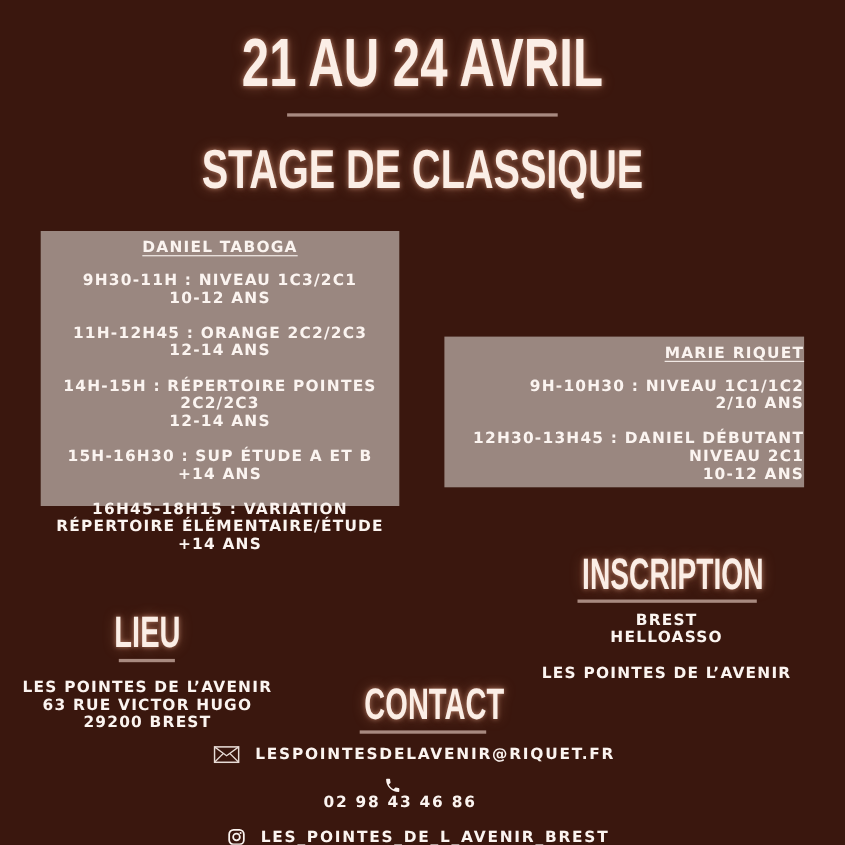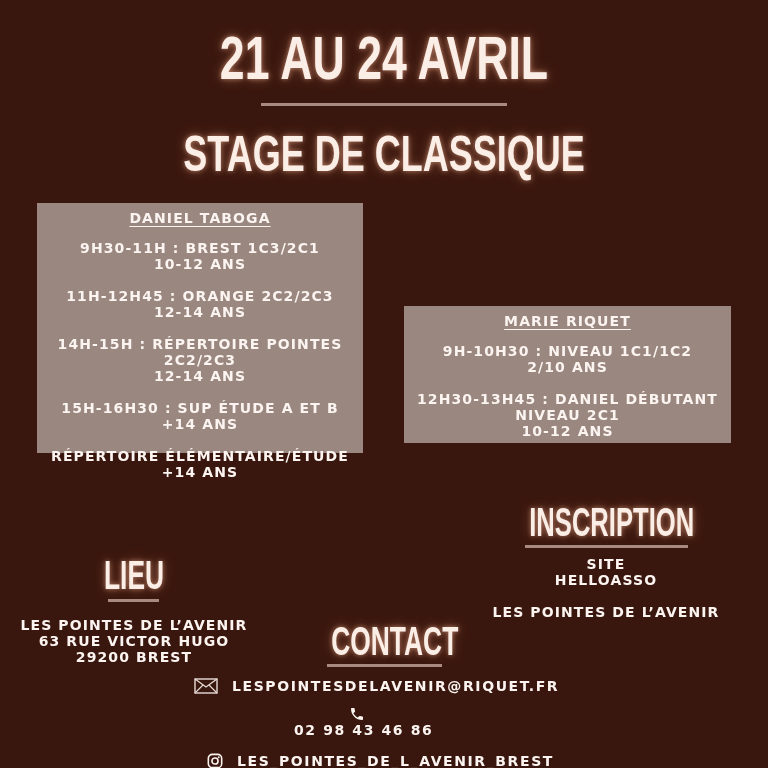--- a/index.html
+++ b/index.html
@@ -40,22 +40,22 @@
       position: absolute;
       background: #9a8780;
       text-align: center;
       font-weight: bold;
       font-size: 14px;
       line-height: 16px;
       letter-spacing: 1.1px;
       color: #fbf4f0;
       padding-top: 7px;
     }
-    #box-left { left: 37px; top: 203px; width: 326px; height: 250px; }
-    #box-right { left: 404px; top: 306px; width: 327px; height: 137px; }
+    #box-left { left: 37px; top: 210px; width: 326px; height: 250px; }
+    #box-right { left: 404px; top: 306px; width: 327px; height: 137px; text-align: right; }
     .box .teacher {
       text-decoration: underline;
       text-underline-offset: 3px;
       display: block;
       margin-bottom: 14px;
     }
     .box .session { margin-bottom: 16px; }
     .box .session .line { display: block; }
     .box .session .line:first-child { margin-bottom: 0px; }
     .box .session:last-child { margin-bottom: 0; }
@@ -96,37 +96,38 @@
 </head>
 <body>
 
 <div class="heading" id="title">21 AU 24 AVRIL</div>
 <div class="rule" style="left:261px; top:103px; width:246px;"></div>
 <div class="heading" id="subtitle">STAGE DE CLASSIQUE</div>
 
 <div class="box" id="box-left">
   <span class="teacher">DANIEL TABOGA</span>
   <div class="session">
-    <span class="line">9H30-11H : BREST 1C3/2C1</span>
+    <span class="line">9H30-11H : NIVEAU 1C3/2C1</span>
     <span class="line">10-12 ANS</span>
   </div>
   <div class="session">
     <span class="line">11H-12H45 : ORANGE 2C2/2C3</span>
     <span class="line">12-14 ANS</span>
   </div>
   <div class="session">
     <span class="line">14H-15H : RÉPERTOIRE POINTES</span>
     <span class="line">2C2/2C3</span>
     <span class="line">12-14 ANS</span>
   </div>
   <div class="session">
     <span class="line">15H-16H30 : SUP ÉTUDE A ET B</span>
     <span class="line">+14 ANS</span>
   </div>
   <div class="session">
+    <span class="line">16H45-18H15 : VARIATION</span>
     <span class="line">RÉPERTOIRE ÉLÉMENTAIRE/ÉTUDE</span>
     <span class="line">+14 ANS</span>
   </div>
 </div>
 
 <div class="box" id="box-right">
   <span class="teacher">MARIE RIQUET</span>
   <div class="session">
     <span class="line">9H-10H30 : NIVEAU 1C1/1C2</span>
     <span class="line">2/10 ANS</span>
@@ -134,21 +135,21 @@
   <div class="session">
     <span class="line">12H30-13H45 : DANIEL DÉBUTANT</span>
     <span class="line">NIVEAU 2C1</span>
     <span class="line">10-12 ANS</span>
   </div>
 </div>
 
 <div class="heading" id="inscription-heading">INSCRIPTION</div>
 <div class="rule" style="left:525px; top:545px; width:163px;"></div>
 <div class="info" id="inscription-text">
-  <div>SITE</div>
+  <div>BREST</div>
   <div>HELLOASSO</div>
   <div class="gap"></div>
   <div>LES POINTES DE L’AVENIR</div>
 </div>
 
 <div class="heading" id="lieu-heading">LIEU</div>
 <div class="rule" style="left:108px; top:599px; width:51px;"></div>
 <div class="info" id="lieu-text">
   <div>LES POINTES DE L’AVENIR</div>
   <div>63 RUE VICTOR HUGO</div>

